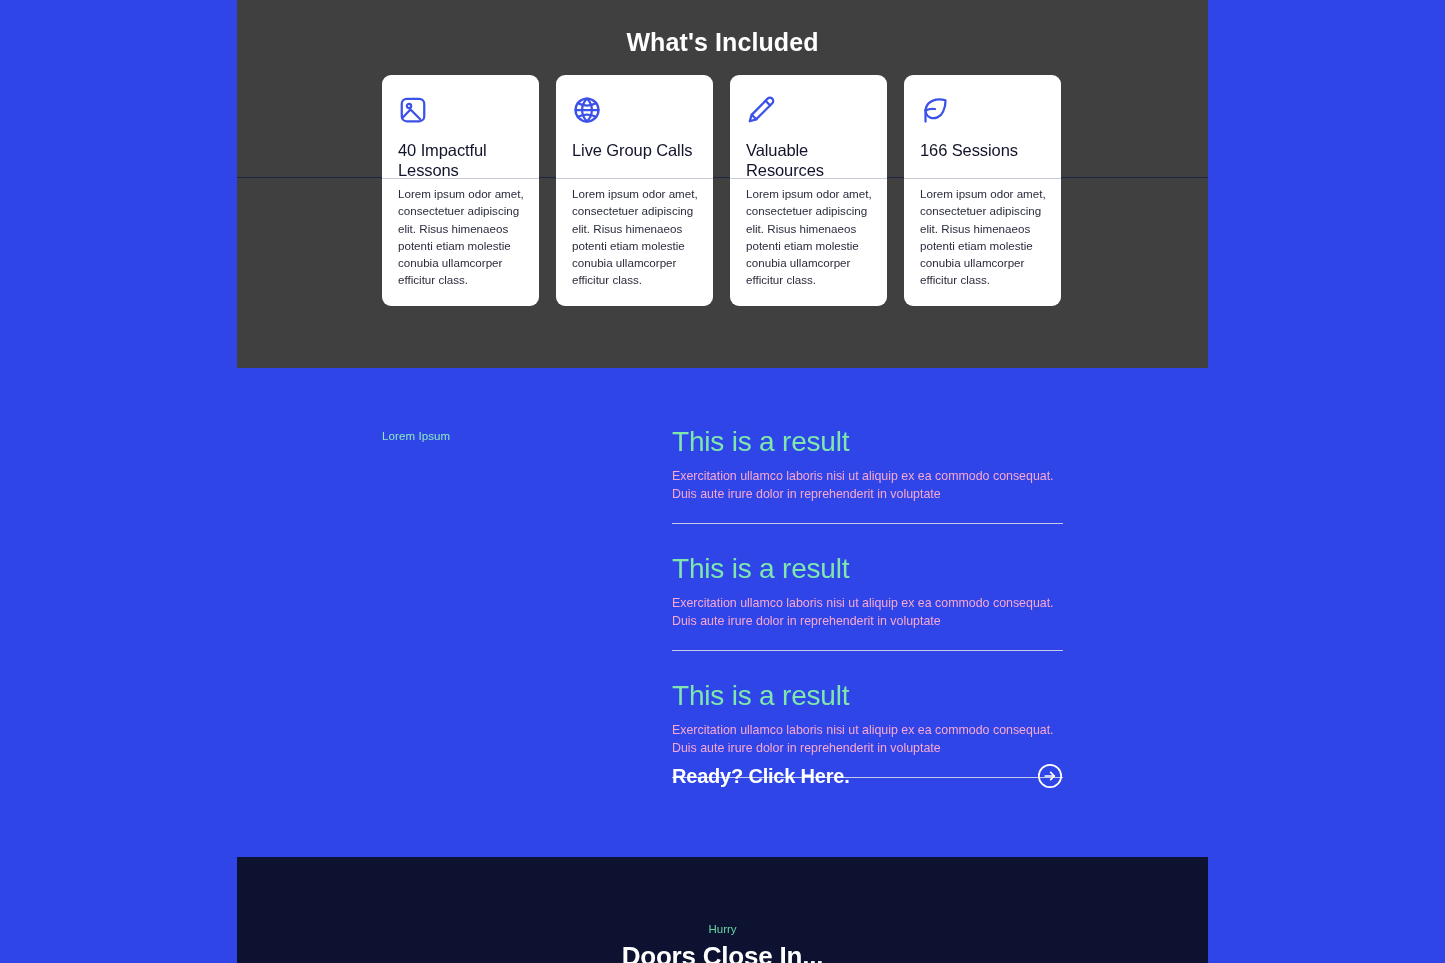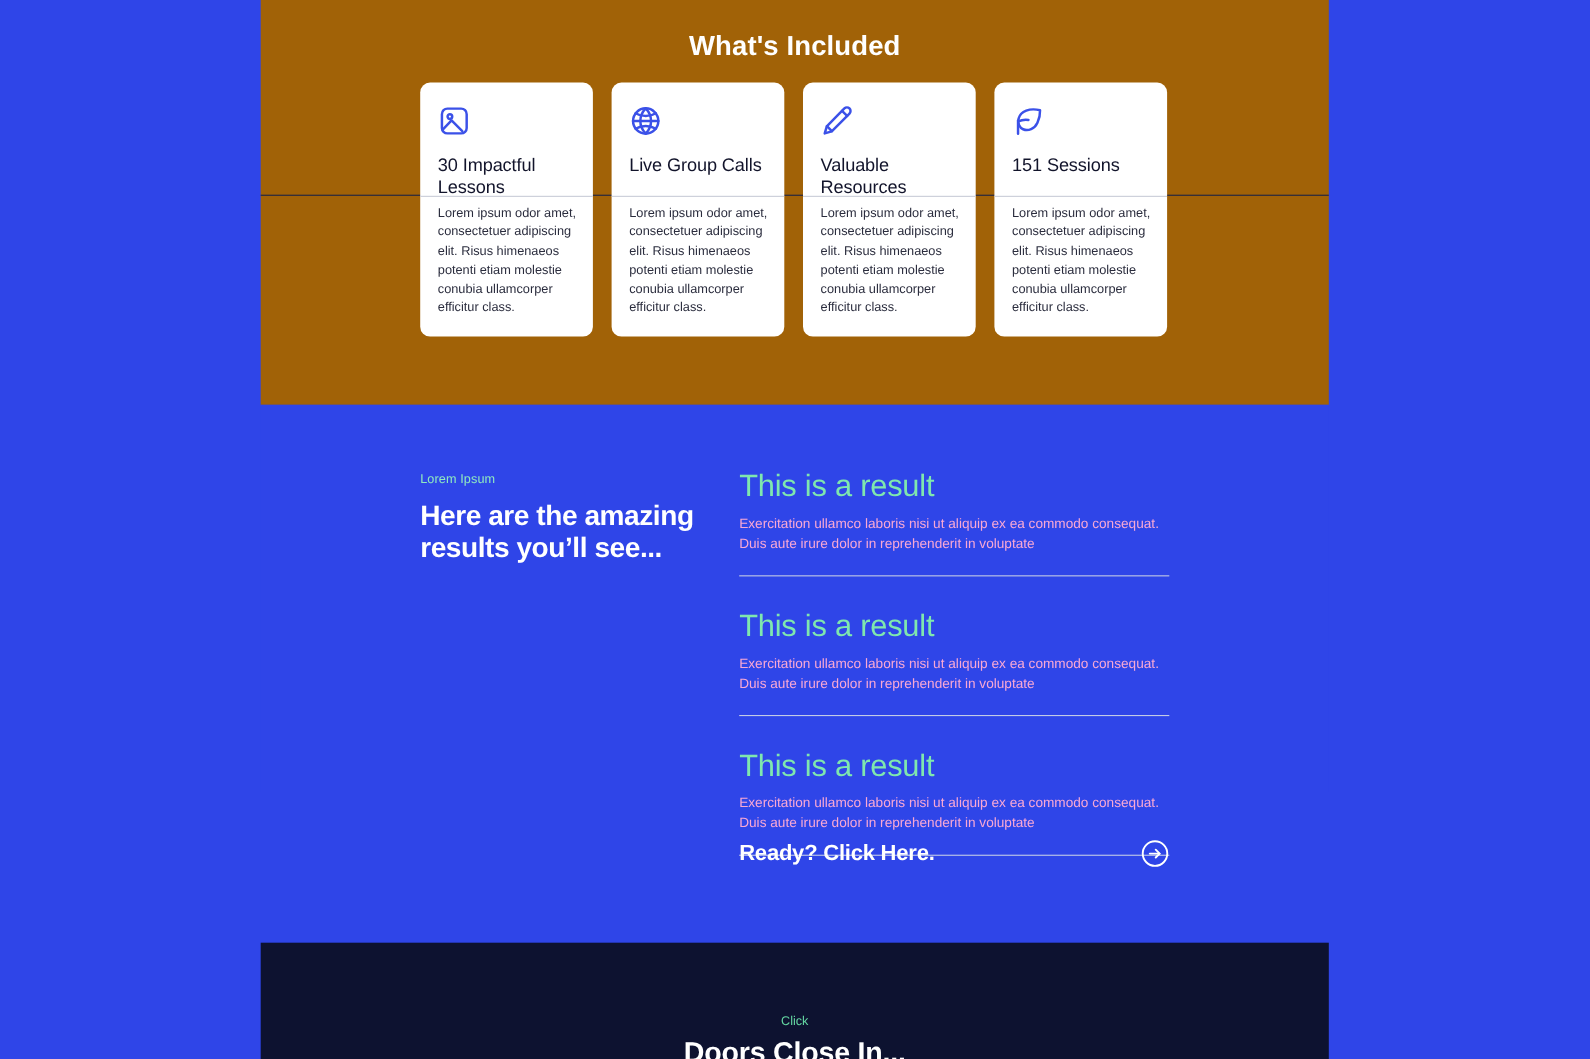--- a/index.html
+++ b/index.html
@@ -8,21 +8,21 @@
     background:#2f45e8;
     font-family:"Liberation Sans", sans-serif;
     overflow:hidden;
   }
   #page { position:relative; width:1445px; height:963px; background:#2f45e8; }
 
   
   .panel { position:absolute; left:237px; width:971px; }
 
   
-  #included { top:0; height:368px; background:#a16207; }
+  #included { top:0; height:368px; background:#404040; }
   #included-title {
     position:absolute; top:28px; left:0; width:971px;
     text-align:center; color:#ffffff;
     font-size:25px; font-weight:bold; letter-spacing:.1px;
   }
   #included-divider {
     position:absolute; top:177px; left:0; width:971px; height:1px;
     background:#1d2444;
   }
   #cards {
@@ -95,21 +95,21 @@
     <div id="cards">
 
       <div class="card">
         <span class="card-icon">
           <svg viewBox="0 0 24 24" fill="none" stroke="currentColor" stroke-width="1.8" stroke-linecap="round" stroke-linejoin="round">
             <rect x="3" y="3" width="18" height="18" rx="4"></rect>
             <circle cx="8.8" cy="8.8" r="1.7"></circle>
             <path d="M3.6 18.2 10 11.6l7.8 7.8"></path>
           </svg>
         </span>
-        <div class="card-title">30 Impactful Lessons</div>
+        <div class="card-title">40 Impactful Lessons</div>
         <div class="card-rule"></div>
         <div class="card-body">Lorem ipsum odor amet, consectetuer adipiscing elit. Risus himenaeos potenti etiam molestie conubia ullamcorper efficitur class.</div>
       </div>
 
       <div class="card">
         <span class="card-icon">
           <svg viewBox="0 0 24 24" fill="none" stroke="currentColor" stroke-width="1.8" stroke-linecap="round" stroke-linejoin="round">
             <circle cx="12" cy="12" r="9.2"></circle>
             <path d="M2.8 12h18.4"></path>
             <path d="M12 2.8c2.6 2.7 3.9 5.9 3.9 9.2s-1.3 6.5-3.9 9.2c-2.6-2.7-3.9-5.9-3.9-9.2S9.4 5.5 12 2.8z"></path>
@@ -136,33 +136,32 @@
       </div>
 
       <div class="card">
         <span class="card-icon">
           <svg viewBox="0 0 24 24" fill="none" stroke="currentColor" stroke-width="1.8" stroke-linecap="round" stroke-linejoin="round">
             <path d="M20.4 4.2c-7.4-1.9-14.2.6-15.6 6.1-.9 3.6.8 6.6 3.3 7.7 3.6 1.6 8.4-.3 10.4-4.7 1.6-3.5 2-6.6 1.9-9.1z"></path>
             <path d="M4.4 21.2V11.6"></path>
             <path d="M4.6 12.3c2.6-1.3 5.1-1.4 7.4-1.1"></path>
           </svg>
         </span>
-        <div class="card-title">151 Sessions</div>
+        <div class="card-title">166 Sessions</div>
         <div class="card-rule"></div>
         <div class="card-body">Lorem ipsum odor amet, consectetuer adipiscing elit. Risus himenaeos potenti etiam molestie conubia ullamcorper efficitur class.</div>
       </div>
 
     </div>
   </section>
 
   <section class="panel" id="results">
 
     <div id="results-left">
       <div id="eyebrow">Lorem Ipsum</div>
-      <h2 id="results-heading">Here are the amazing results you’ll see...</h2>
     </div>
 
     <div id="results-list">
 
       <div class="result">
         <div class="result-title">This is a result</div>
         <div class="result-line">Exercitation ullamco laboris nisi ut aliquip ex ea commodo consequat.</div>
         <div class="result-line">Duis aute irure dolor in reprehenderit in voluptate</div>
       </div>
 
@@ -187,17 +186,17 @@
           <circle cx="12" cy="12" r="10.3"></circle>
           <path d="M7.6 12h8.3"></path>
           <path d="M12.6 8.7 15.9 12l-3.3 3.3"></path>
         </svg>
       </span>
     </div>
 
   </section>
 
   <section class="panel" id="closing">
-    <div id="closing-eyebrow">Click</div>
+    <div id="closing-eyebrow">Hurry</div>
     <h2 id="closing-title">Doors Close In...</h2>
   </section>
 
 </div>
 
 </body></html>

